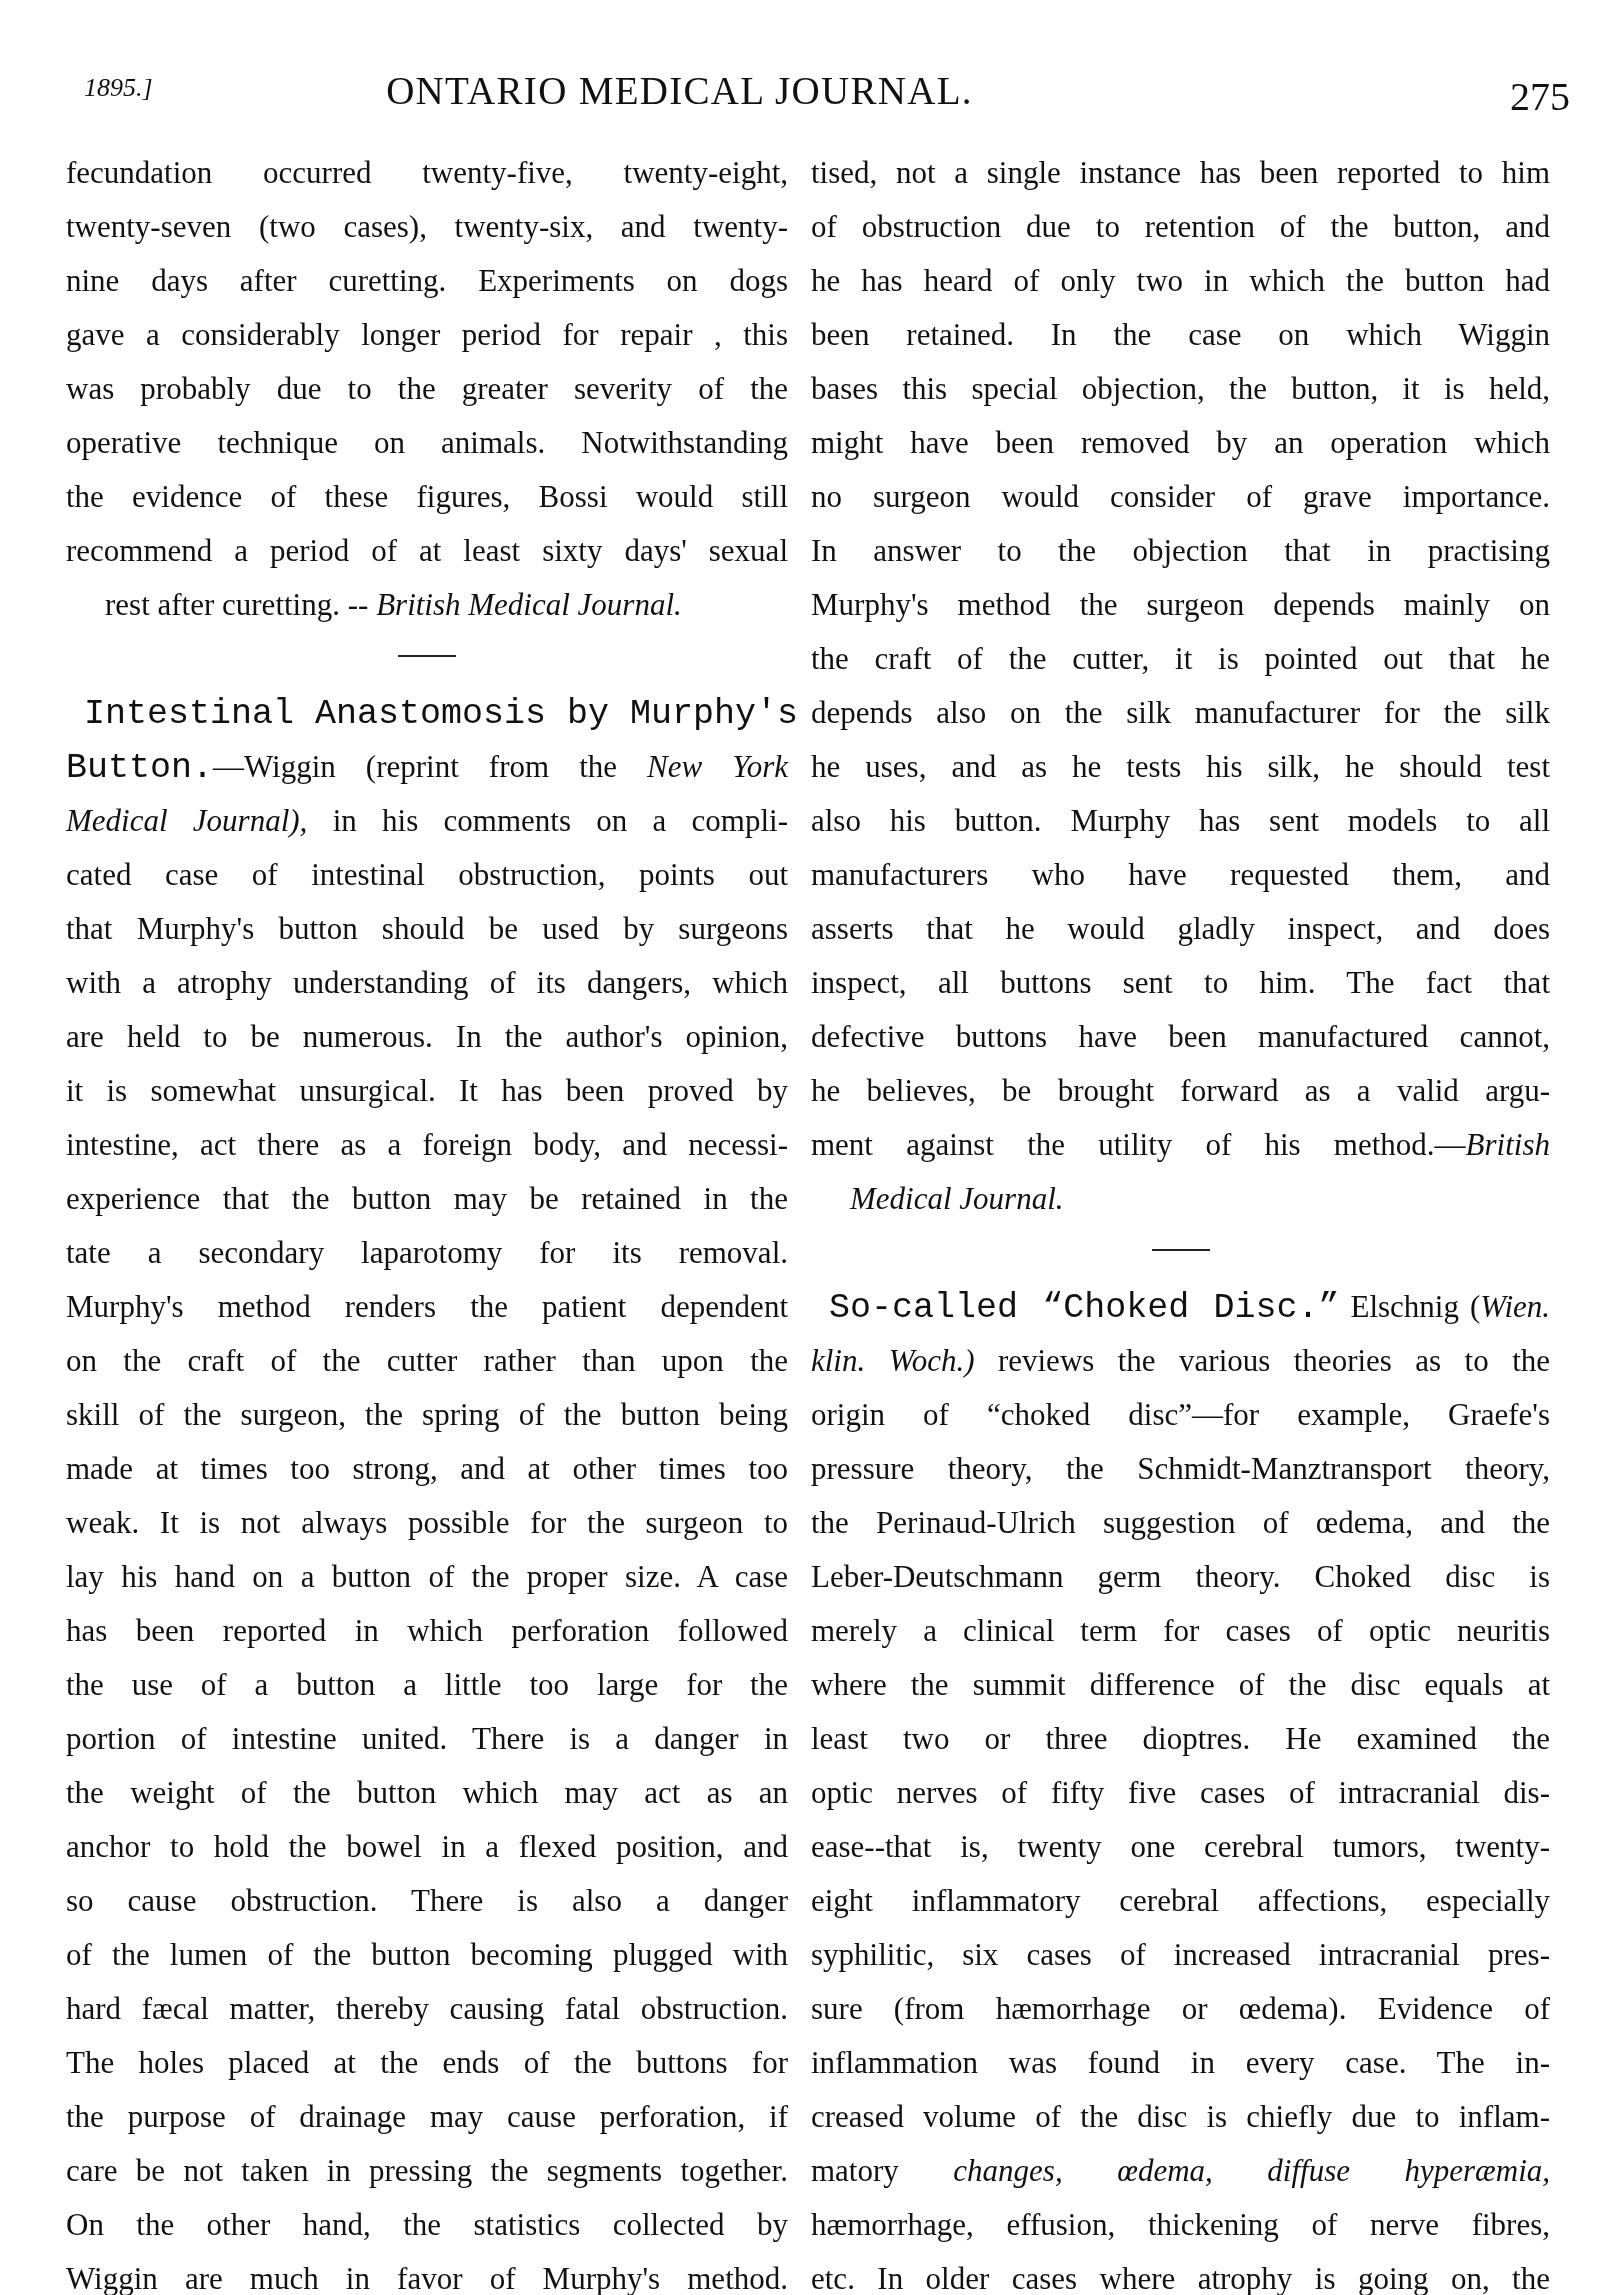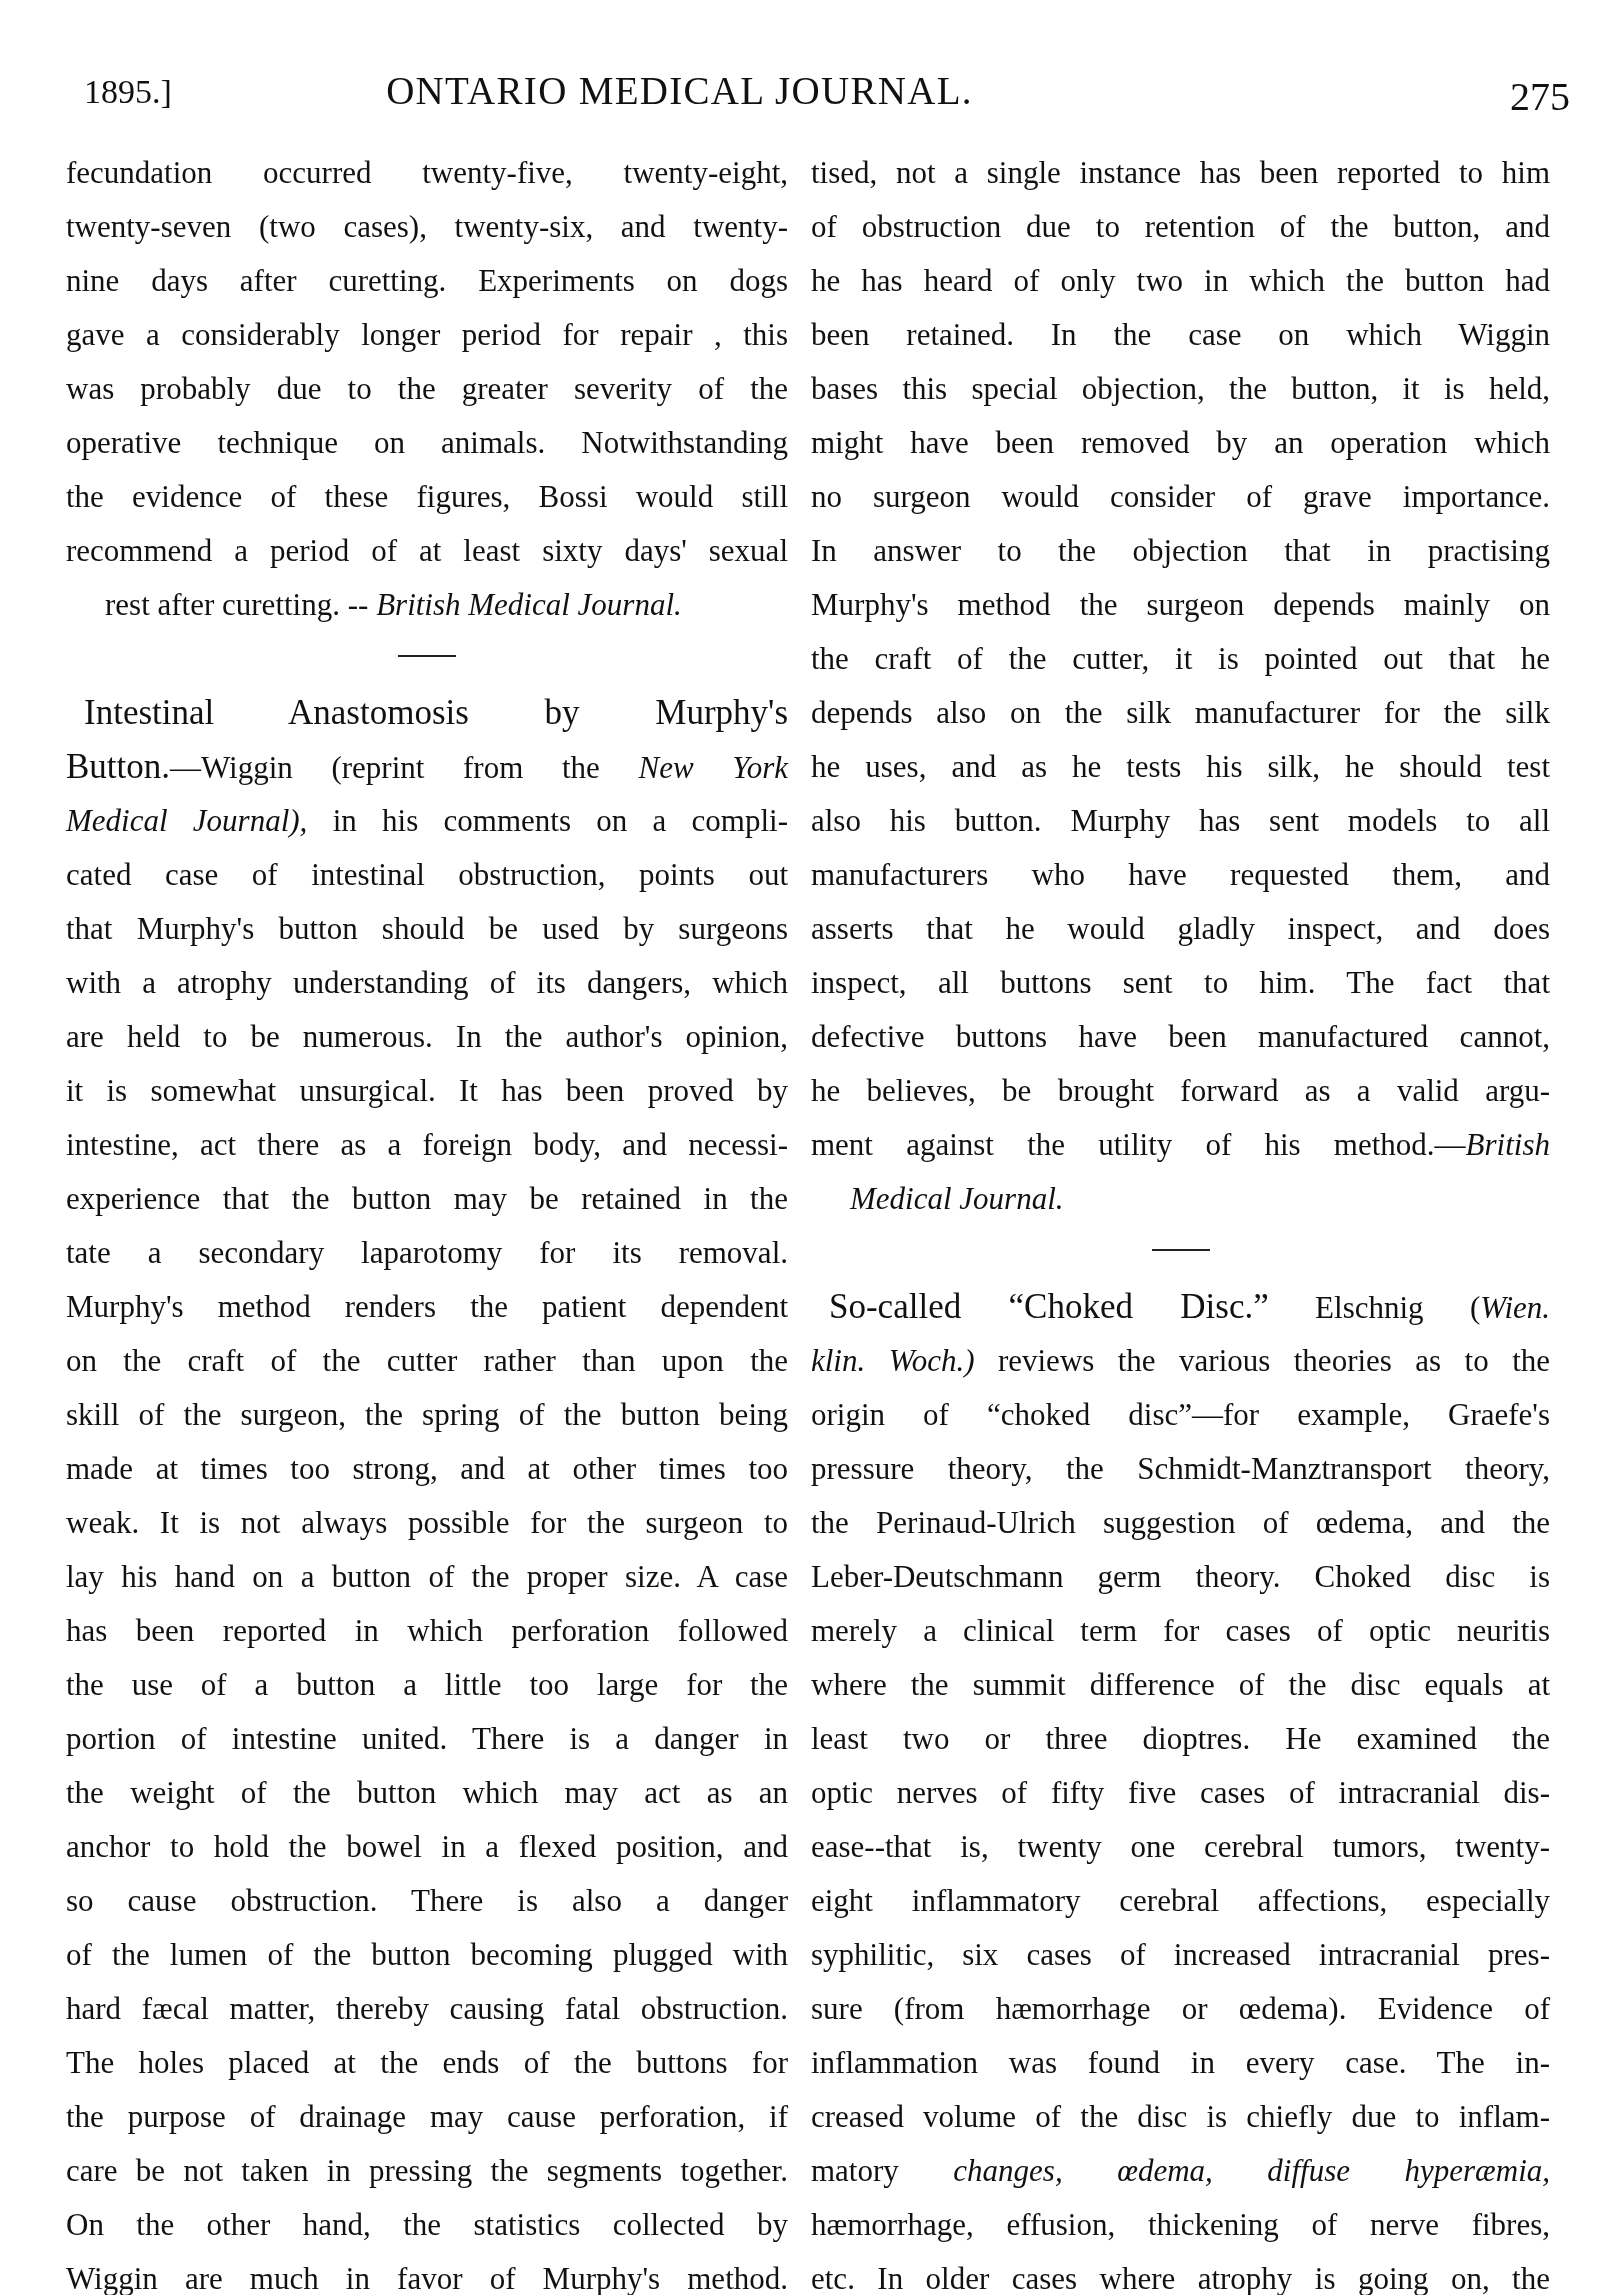--- a/index.html
+++ b/index.html
@@ -1,27 +1,27 @@
 <!DOCTYPE html>
 <html style="font-size:10.4px"><head>
 <meta charset="utf-8">
 <style>
   html, body { margin: 0; padding: 0; background: #ffffff; }
   body { width: 1617px; height: 2295px; position: relative; overflow: hidden; color: #111; font-family: "Liberation Serif", "DejaVu Serif", serif; }
   .header { position: absolute; top: 68px; left: 0; width: 1617px; height: 52px; }
-  .hdr-year { position: absolute; left: 84px; top: 5.2px; font-size: 34px; }
+  .hdr-year { position: absolute; left: 84px; top: 5.2px; font-size: 26px; font-style: italic; }
   .hdr-title { position: absolute; left: 0; width: 1359px; text-align: center; top: 0; font-size: 39px; letter-spacing: 1.3px; }
   .hdr-page { position: absolute; left: 1510px; top: 5.2px; font-size: 40px; }
   .col { position: absolute; top: 146px; }
   .col.left { left: 66px; width: 722px; }
   .col.right { left: 811px; width: 739px; }
   .line { display: block; height: 54px; line-height: 54px; font-size: 31px; white-space: nowrap; text-align: justify; text-align-last: justify; overflow: visible; }
   .line.last { text-align-last: left; margin-left: 39px; }
   .line.indent { padding-left: 18px; }
-  .heading { font-family: Liberation Serif, serif; font-size: 35px; }
+  .heading { font-family: Liberation Mono, monospace; font-size: 35px; }
   .it { font-style: italic; }
   .rule { display: block; height: 54px; position: relative; }
   .rule::after { content: ""; position: absolute; left: 50%; top: 23px; width: 58px; margin-left: -29px; border-top: 2.6px solid #222; }
 </style>
 </head>
 <body>
 
 <div class="header">
   <span class="hdr-year">1895.]</span>
   <span class="hdr-title">ONTARIO MEDICAL JOURNAL.</span>

